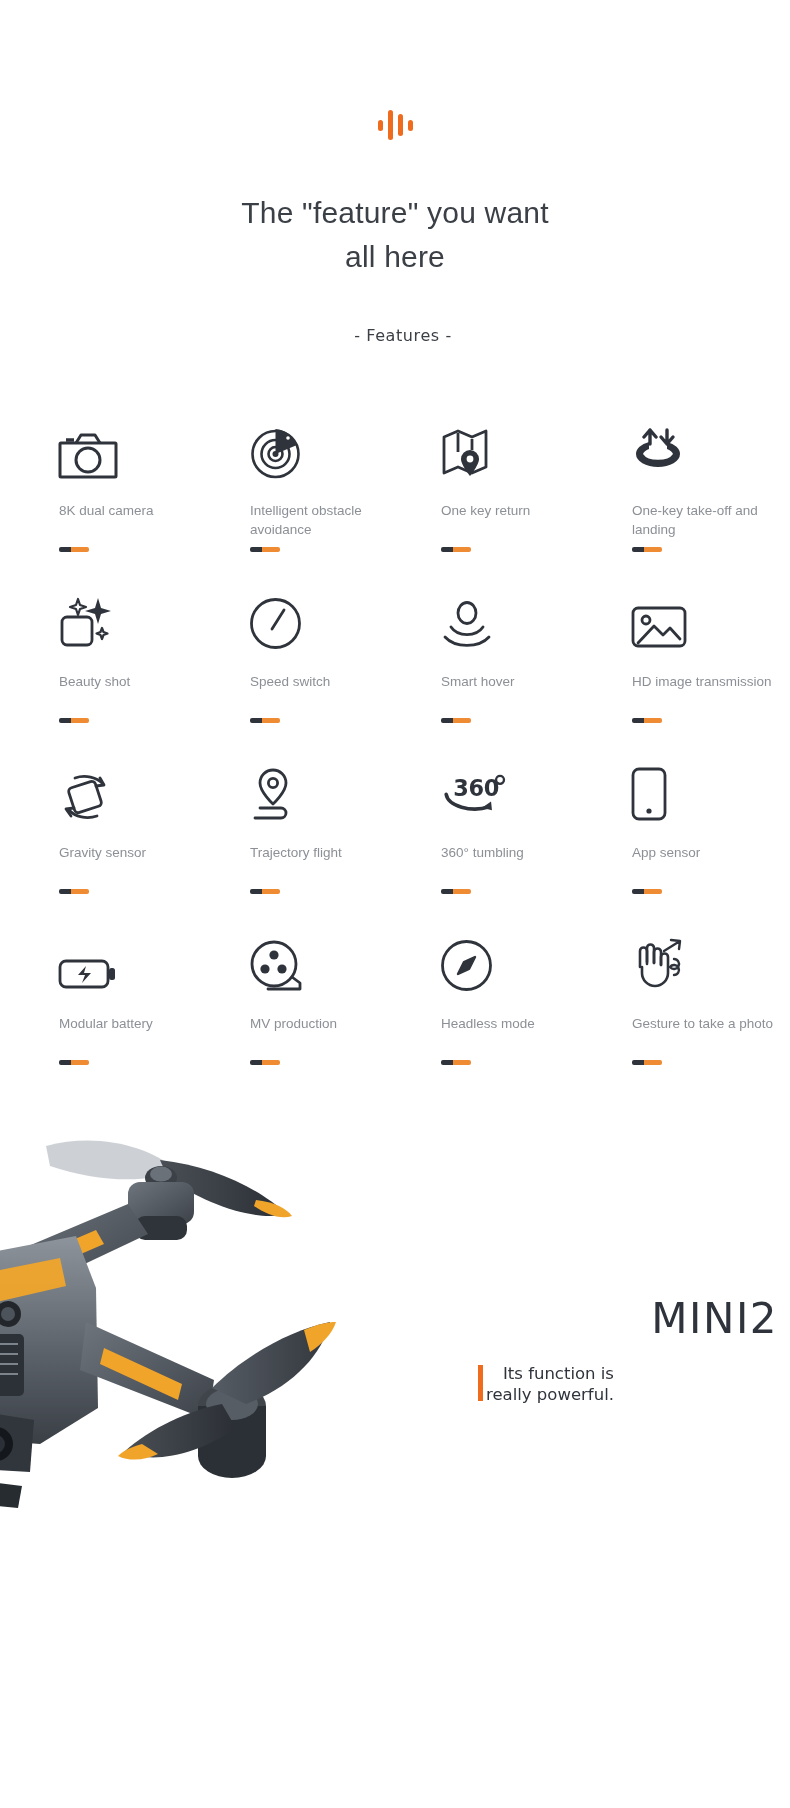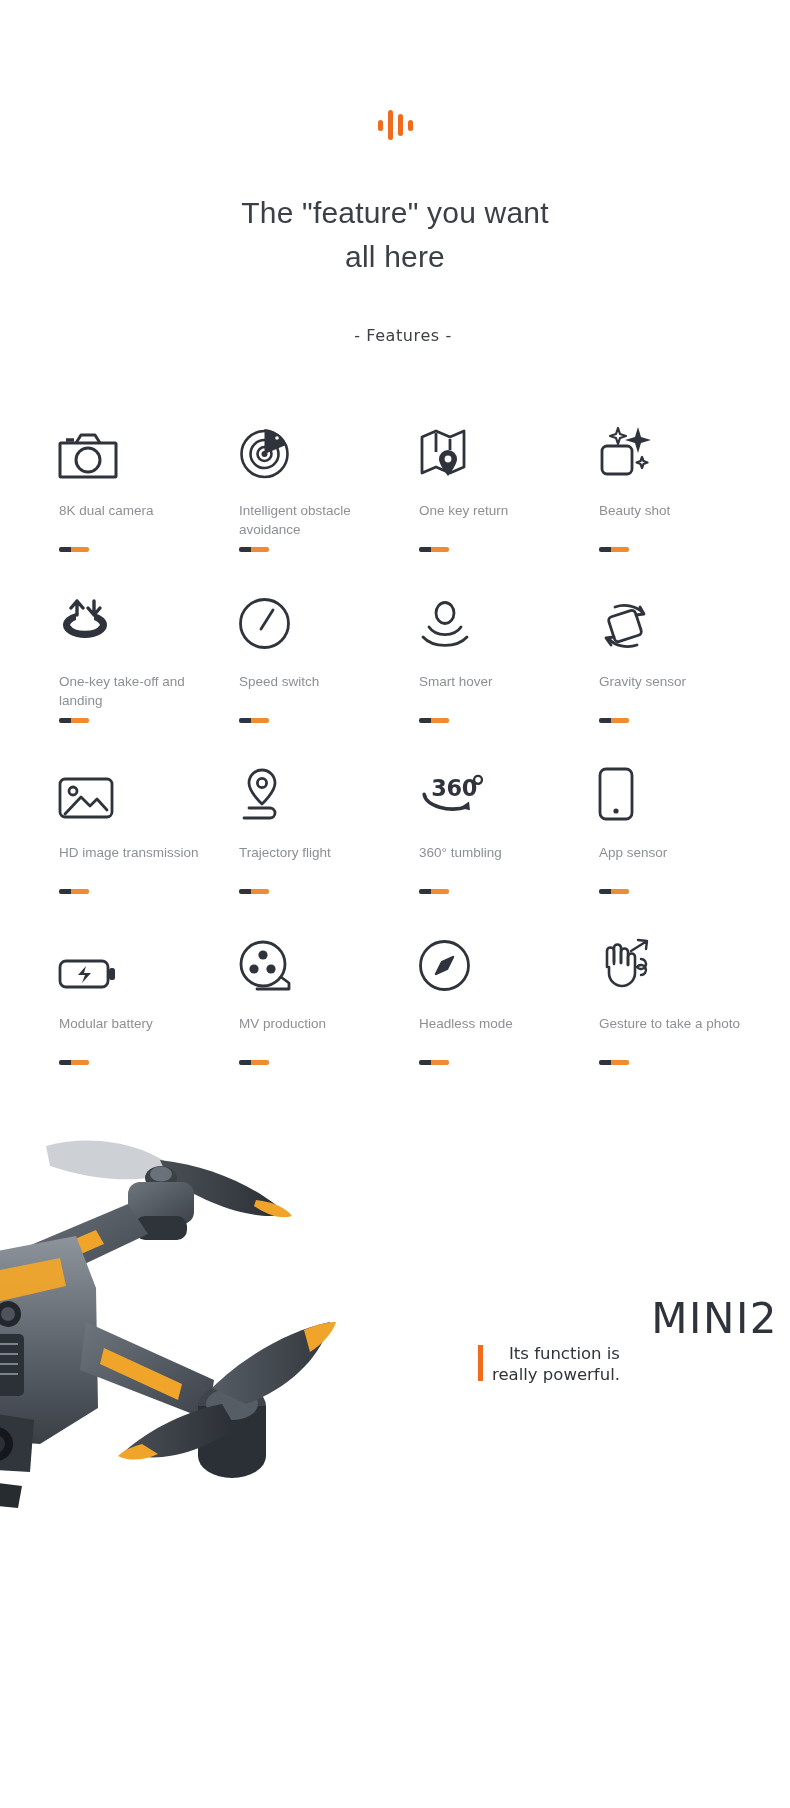--- a/index.html
+++ b/index.html
@@ -71,21 +71,21 @@
 
   
   .features {
     position: absolute;
     top: 418px;
     left: 42px;
     width: 706px;
     display: grid;
     grid-template-columns: repeat(4, 169px);
     grid-auto-rows: 171px;
-    column-gap: 11px;
+    column-gap: 22px;
   }
 
   .feature {
     position: relative;
     width: 169px;
     height: 171px;
   }
 
   .feat-icon {
     position: absolute;
@@ -149,23 +149,24 @@
   }
   .brand-name {
     font-family: "DejaVu Sans", sans-serif;
     font-size: 42px;
     letter-spacing: 1.5px;
     color: #2f333b;
     font-weight: 400;
     line-height: 48px;
   }
   .brand-tagline {
+    margin-top: 20px;
     display: flex;
     align-items: flex-start;
-    gap: 9px;
+    gap: 3px;
   }
   .brand-rule {
     width: 5px;
     height: 36px;
     background: #ef6c1f;
     flex: 0 0 auto;
     margin-top: 2px;
   }
   .brand-tagline-text {
     font-family: "DejaVu Sans", sans-serif;
@@ -242,51 +243,51 @@
       </div>
       <div class="feat-label">One key return</div>
       <div class="feat-bar">
         <span class="seg-dark"></span>
         <span class="seg-orange"></span>
       </div>
     </div>
 
     <div class="feature">
       <div class="feat-icon">
+        <svg width="56" height="52" viewBox="0 0 56 52" fill="none">
+          <path d="M6 26 a22 13 0 0 0 44 0 a22 13 0 0 0 -13 -12 l0 7 a15 8 0 0 1 6 5 a16 9 0 0 1 -30 0 a15 8 0 0 1 6 -5 l0 -7 a22 13 0 0 0 -13 12 z" fill="#2f333b"></path>
+          <path d="M20 16 L20 2 M20 2 L14 9 M20 2 L26 9" stroke="#2f333b" stroke-width="3.4" stroke-linecap="round" stroke-linejoin="round" fill="none"></path>
+          <path d="M37 2 L37 16 M37 16 L31 9 M37 16 L43 9" stroke="#2f333b" stroke-width="3.4" stroke-linecap="round" stroke-linejoin="round" fill="none"></path>
+        </svg>
+      </div>
+      <div class="feat-label">One-key take-off and landing</div>
+      <div class="feat-bar">
+        <span class="seg-dark"></span>
+        <span class="seg-orange"></span>
+      </div>
+    </div>
+
+    <div class="feature">
+      <div class="feat-icon">
         <svg width="58" height="56" viewBox="0 0 58 56" fill="none" stroke="#2f333b" stroke-width="2.8">
           <rect x="5" y="22" width="30" height="28" rx="5"></rect>
           <path d="M41 3 L44 13 L54 16 L44 19 L41 29 L38 19 L28 16 L38 13 Z" fill="#2f333b" stroke="none"></path>
           <path d="M21 4 L23 10 L29 12 L23 14 L21 20 L19 14 L13 12 L19 10 Z" fill="none" stroke="#2f333b" stroke-width="2.2" stroke-linejoin="round"></path>
           <path d="M45 33 L46.5 37 L50.5 38.5 L46.5 40 L45 44 L43.5 40 L39.5 38.5 L43.5 37 Z" fill="none" stroke="#2f333b" stroke-width="2.2" stroke-linejoin="round"></path>
         </svg>
       </div>
       <div class="feat-label">Beauty shot</div>
       <div class="feat-bar">
         <span class="seg-dark"></span>
         <span class="seg-orange"></span>
       </div>
     </div>
 
     <div class="feature">
       <div class="feat-icon">
-        <svg width="56" height="52" viewBox="0 0 56 52" fill="none">
-          <path d="M6 26 a22 13 0 0 0 44 0 a22 13 0 0 0 -13 -12 l0 7 a15 8 0 0 1 6 5 a16 9 0 0 1 -30 0 a15 8 0 0 1 6 -5 l0 -7 a22 13 0 0 0 -13 12 z" fill="#2f333b"></path>
-          <path d="M20 16 L20 2 M20 2 L14 9 M20 2 L26 9" stroke="#2f333b" stroke-width="3.4" stroke-linecap="round" stroke-linejoin="round" fill="none"></path>
-          <path d="M37 2 L37 16 M37 16 L31 9 M37 16 L43 9" stroke="#2f333b" stroke-width="3.4" stroke-linecap="round" stroke-linejoin="round" fill="none"></path>
-        </svg>
-      </div>
-      <div class="feat-label">One-key take-off and landing</div>
-      <div class="feat-bar">
-        <span class="seg-dark"></span>
-        <span class="seg-orange"></span>
-      </div>
-    </div>
-
-    <div class="feature">
-      <div class="feat-icon">
         <svg width="55" height="55" viewBox="0 0 55 55" fill="none" stroke="#2f333b" stroke-width="2.8" stroke-linecap="round">
           <circle cx="27.5" cy="27.5" r="24"></circle>
           <path d="M36 14 L24 33"></path>
         </svg>
       </div>
       <div class="feat-label">Speed switch</div>
       <div class="feat-bar">
         <span class="seg-dark"></span>
         <span class="seg-orange"></span>
       </div>
@@ -294,52 +295,52 @@
 
     <div class="feature">
       <div class="feat-icon">
         <svg width="56" height="50" viewBox="0 0 56 50" fill="none" stroke="#2f333b" stroke-width="2.8" stroke-linecap="round">
           <ellipse cx="28" cy="12" rx="9" ry="10.5"></ellipse>
           <path d="M12 26 a18 14 0 0 0 32 0"></path>
           <path d="M6 36 a26 18 0 0 0 44 0"></path>
         </svg>
       </div>
       <div class="feat-label">Smart hover</div>
+      <div class="feat-bar">
+        <span class="seg-dark"></span>
+        <span class="seg-orange"></span>
+      </div>
+    </div>
+
+    <div class="feature">
+      <div class="feat-icon">
+        <svg width="58" height="48" viewBox="0 0 58 48" fill="none" stroke="#2f333b" stroke-width="2.8">
+          <rect x="3" y="5" width="52" height="38" rx="5"></rect>
+          <circle cx="16" cy="17" r="4"></circle>
+          <path d="M8 40 L24 23 L33 32 L40 25 L50 36" stroke-linejoin="round" stroke-linecap="round"></path>
+        </svg>
+      </div>
+      <div class="feat-label">HD image transmission</div>
       <div class="feat-bar">
         <span class="seg-dark"></span>
         <span class="seg-orange"></span>
       </div>
     </div>
 
     <div class="feature">
       <div class="feat-icon">
         <svg width="58" height="52" viewBox="0 0 58 52" fill="none" stroke="#2f333b" stroke-width="2.8" stroke-linecap="round" stroke-linejoin="round">
           <rect x="14" y="14" width="28" height="26" rx="4" transform="rotate(-18 28 27)"></rect>
           <path d="M18 8 a22 16 0 0 1 28 6"></path>
           <path d="M40 46 a22 16 0 0 1 -28 -6"></path>
           <path d="M43 8 L47 15 L39 16"></path>
           <path d="M14 46 L9 39 L17 38"></path>
         </svg>
       </div>
       <div class="feat-label">Gravity sensor</div>
-      <div class="feat-bar">
-        <span class="seg-dark"></span>
-        <span class="seg-orange"></span>
-      </div>
-    </div>
-
-    <div class="feature">
-      <div class="feat-icon">
-        <svg width="58" height="48" viewBox="0 0 58 48" fill="none" stroke="#2f333b" stroke-width="2.8">
-          <rect x="3" y="5" width="52" height="38" rx="5"></rect>
-          <circle cx="16" cy="17" r="4"></circle>
-          <path d="M8 40 L24 23 L33 32 L40 25 L50 36" stroke-linejoin="round" stroke-linecap="round"></path>
-        </svg>
-      </div>
-      <div class="feat-label">HD image transmission</div>
       <div class="feat-bar">
         <span class="seg-dark"></span>
         <span class="seg-orange"></span>
       </div>
     </div>
 
     <div class="feature">
       <div class="feat-icon">
         <svg width="50" height="54" viewBox="0 0 50 54" fill="none" stroke="#2f333b" stroke-width="2.8" stroke-linecap="round" stroke-linejoin="round">
           <path d="M25 2 a13 13 0 0 1 13 13 c0 9 -13 21 -13 21 s-13 -12 -13 -21 a13 13 0 0 1 13 -13 z"></path>

